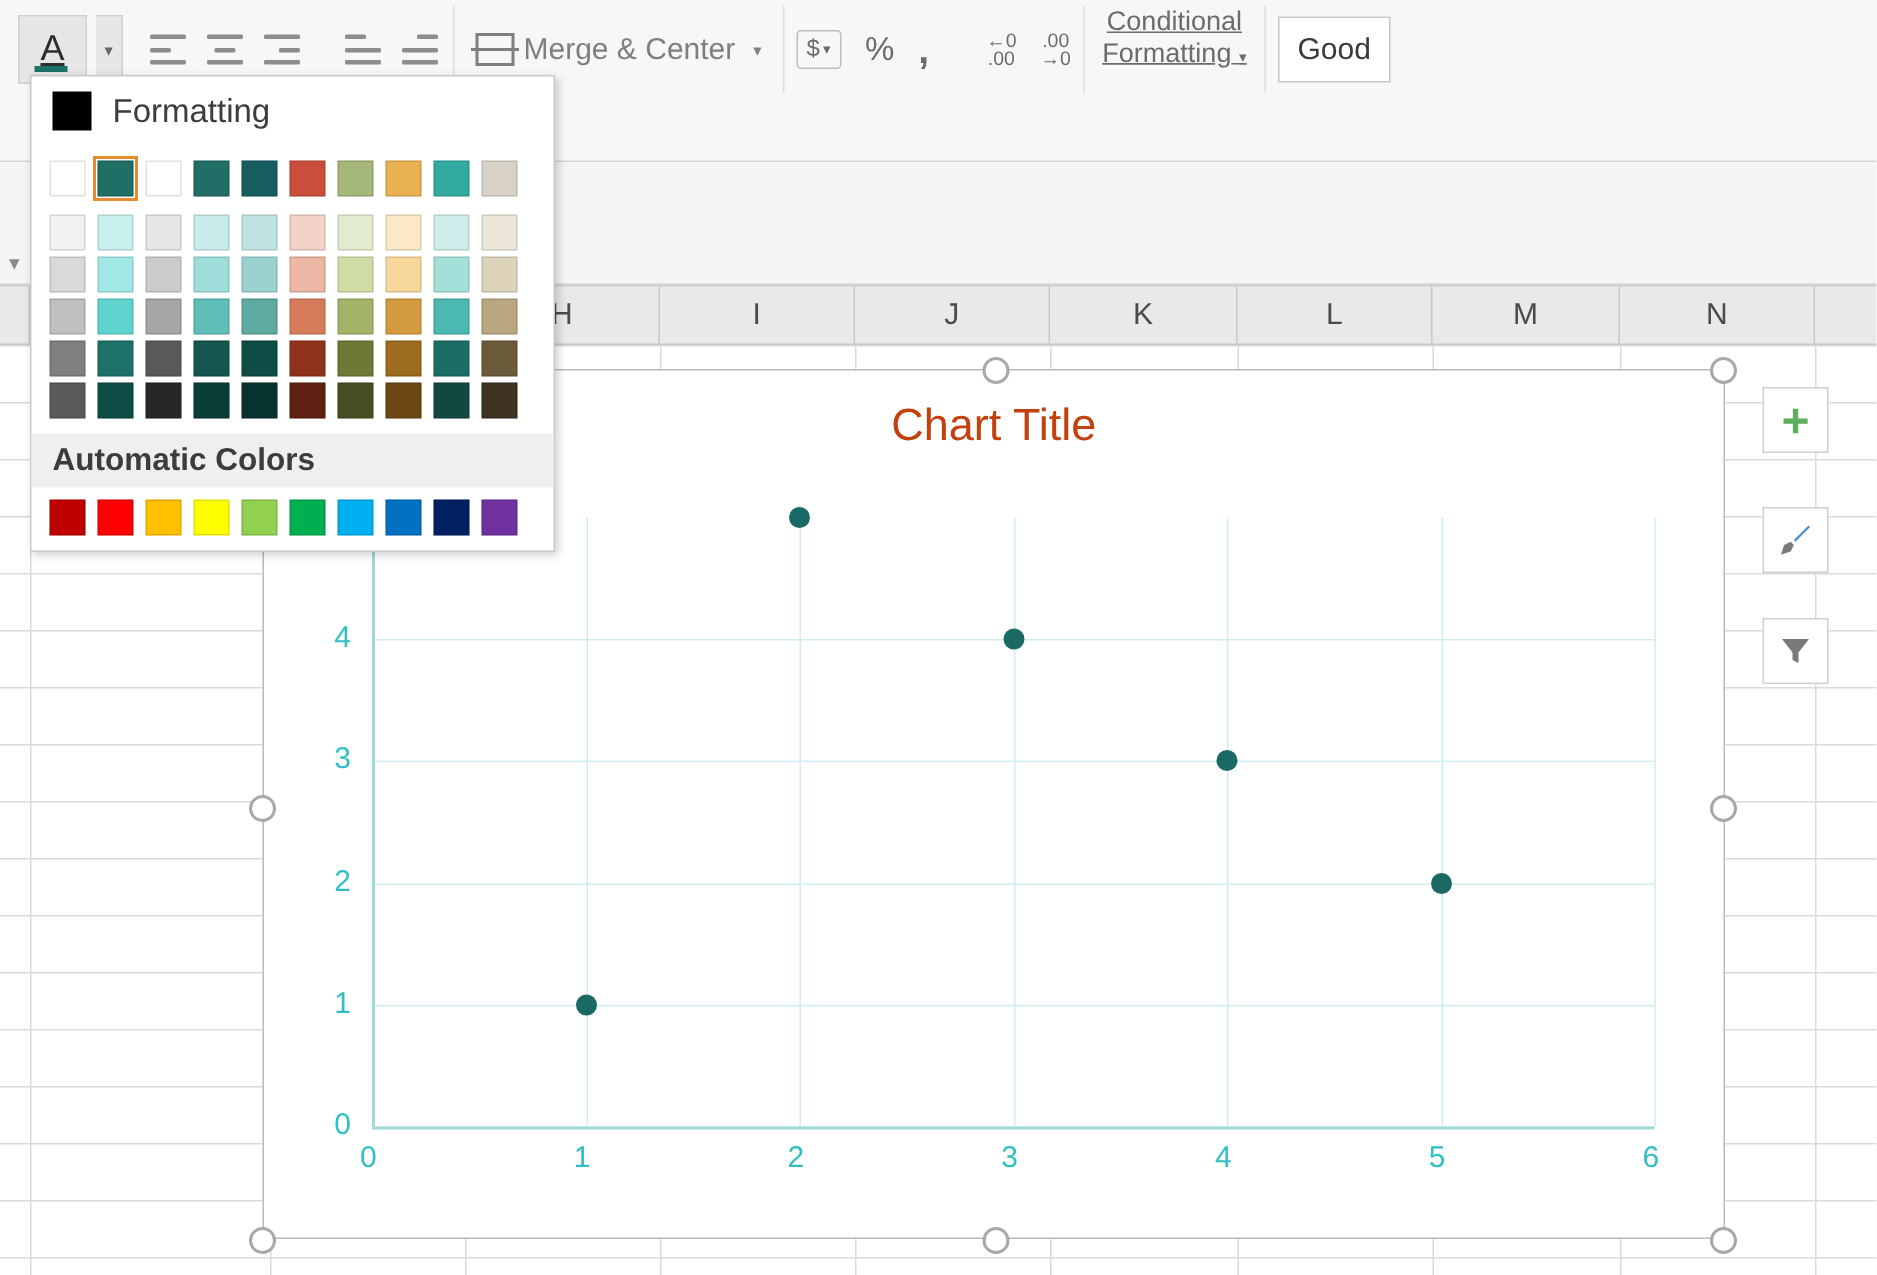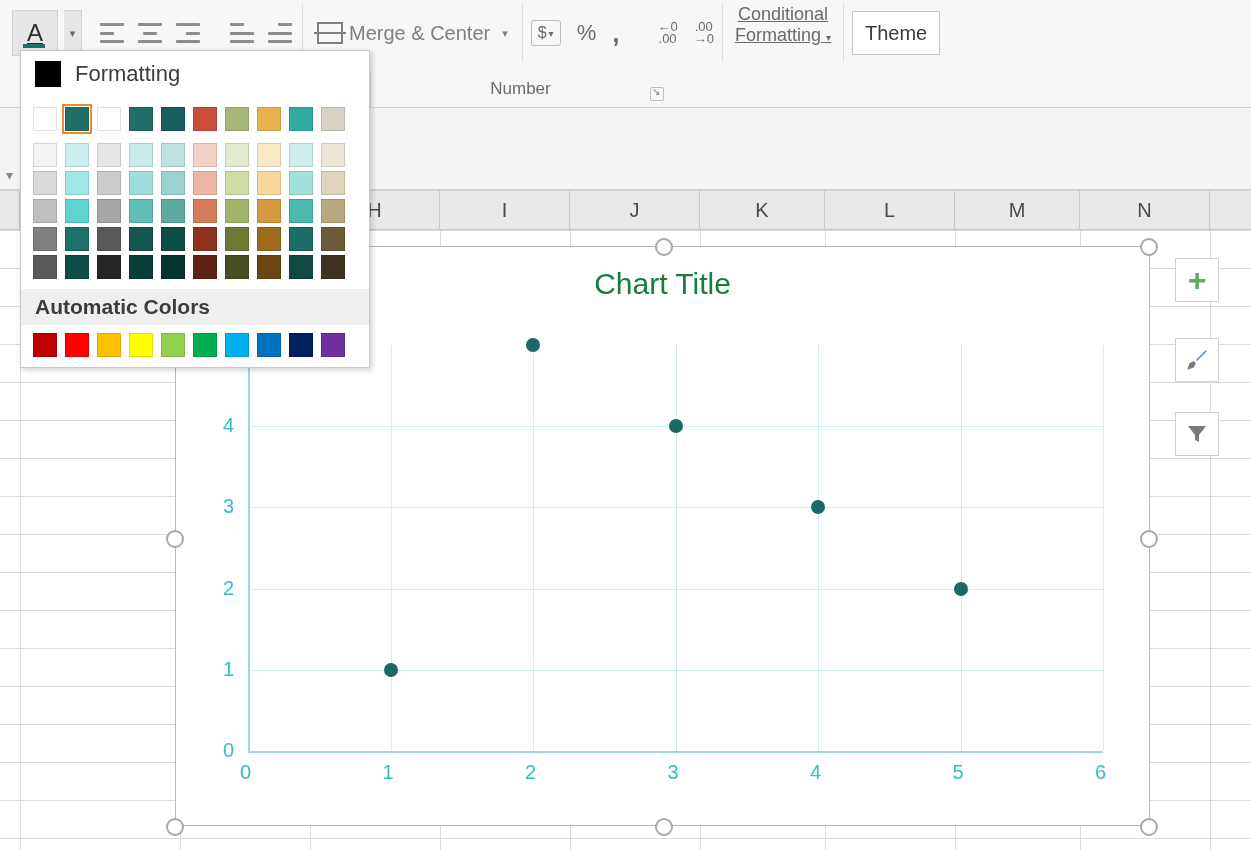--- a/index.html
+++ b/index.html
@@ -40,21 +40,21 @@
 .grid{ position:absolute; top:230px; left:0; right:0; bottom:0; background:#fff;}
 .vline,.hline{ position:absolute; background:#dadada;}
 .vline{ top:0; bottom:0; width:1px;}
 .hline{ left:0; right:0; height:1px;}
 
 
 .chart-sel { position:absolute; border:1px solid #b9b9b9; background:#fff;}
 .sel-handle{ position:absolute; width:18px; height:18px; border:2px solid #a8a8a8; border-radius:50%; background:#fff;}
 .plus-box,.brush-box,.filter-box{ position:absolute; width:44px; height:44px; border:1px solid #cfcfcf; background:#fff; display:flex; align-items:center; justify-content:center; color:#6e6e6e;}
 
-.chart-title{ text-align:center; color:#15803d; font-size:30px; font-weight:500; margin-top:20px;}
+.chart-title{ text-align:center; color:#c2410c; font-size:30px; font-weight:500; margin-top:20px;}
 .plot{ position:absolute; left:72px; right:48px; top:98px; bottom:76px;}
 .plot .gridline-h{ position:absolute; left:0; right:0; height:1px; background:#cfeeef;}
 .plot .gridline-v{ position:absolute; top:0; bottom:0; width:1px; background:#cfeeef;}
 .ytick,.xtick{ position:absolute; color:#2fbfc5; font-size:20px;}
 .dot{ position:absolute; width:14px; height:14px; border-radius:50%; background:#1a6964; transform:translate(-50%,-50%);}
 
 
 .picker{ position:absolute; left:20px; top:50px; width:350px; background:#fff; border:1px solid #c9c9c9; box-shadow:2px 2px 6px rgba(0,0,0,.2); z-index:100;}
 .picker-row{ display:flex; align-items:center; gap:14px; padding:10px 14px; font-size:22px; color:#3c3c3c;}
 .auto-sw{ width:26px; height:26px; background:#000;}
@@ -145,34 +145,24 @@
     </div>
 
     <div class="group" style="gap:4px">
       <div class="big-btn">
         <span>Conditional</span>
         <span><span>Formatting</span> <span style="font-size:10px">▾</span></span>
       </div>
     </div>
 
     <div class="group" style="border-right:none">
-      <div class="style-pill">Theme</div>
+      <div class="style-pill">Good</div>
     </div>
   </div>
 
-  <div class="group-label-bar">
-    <div class="group-label" style="width:370px">
-      <span style="margin-left:auto;margin-right:60px">ent</span>
-      <span class="launcher"></span>
-    </div>
-    <div class="group-label" style="width:300px;border-left:1px solid #dedede">
-      <span>Number</span>
-      <span class="launcher"></span>
-    </div>
-  </div>
 </div>
 
 <div style="position:absolute;top:108px;left:0;right:0;height:82px;background:#f5f5f5;border-bottom:1px solid #d0d0d0">
   <div style="position:absolute;left:6px;bottom:6px;font-size:14px;color:#8a8a8a">▾</div>
 </div>
 
 <div class="col-headers" id="colhdr">
     <div class="col-cell" style="width: 20px;"></div>
     <div class="col-cell" style="width: 290px; border-right: 1px solid rgb(199, 199, 199);"></div>
     <div class="col-cell" style="width: 130px;">H</div>

